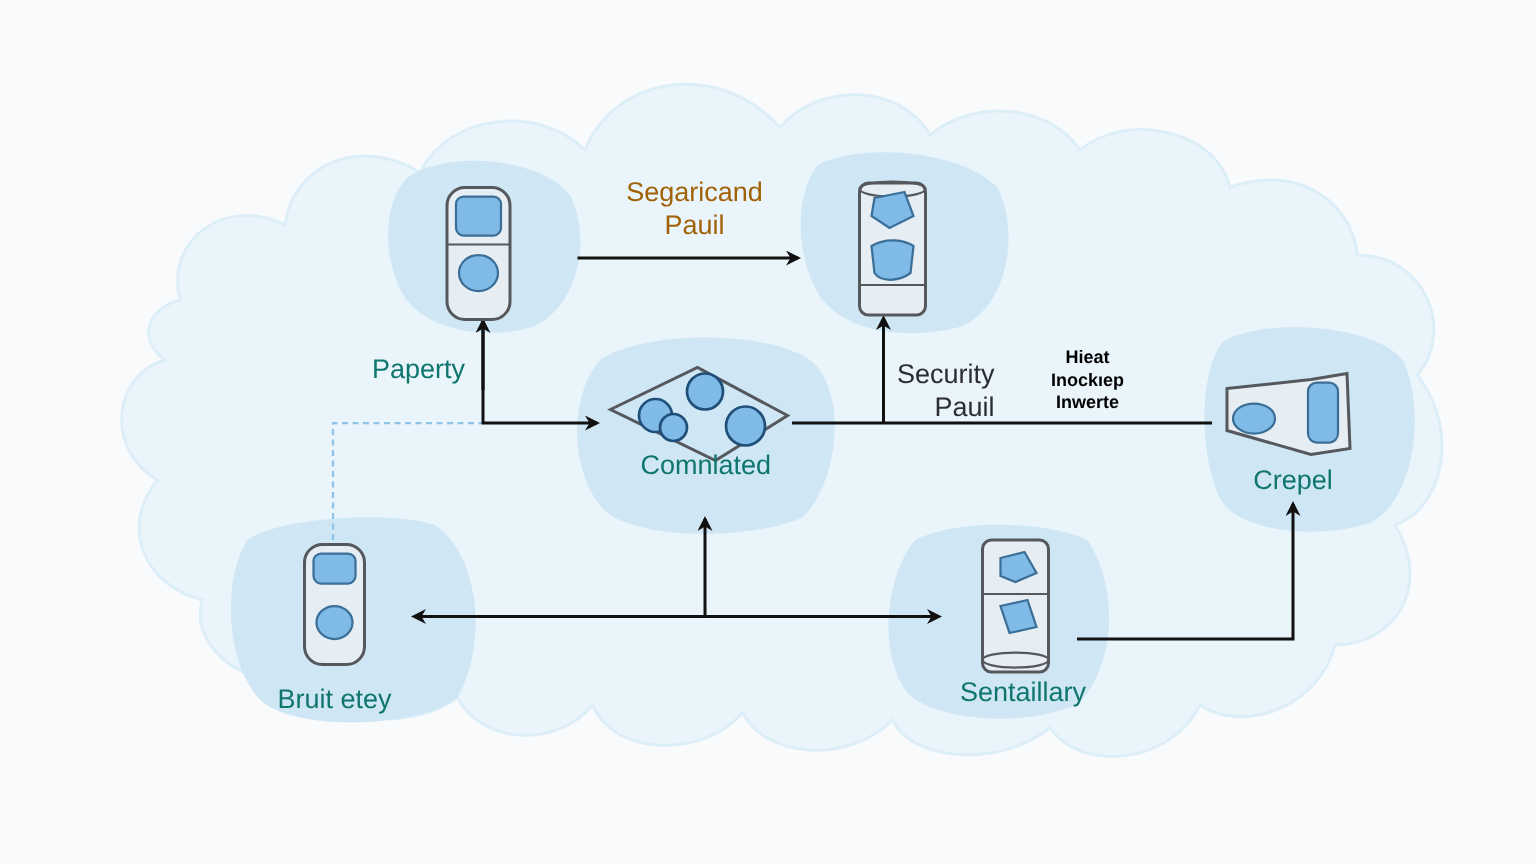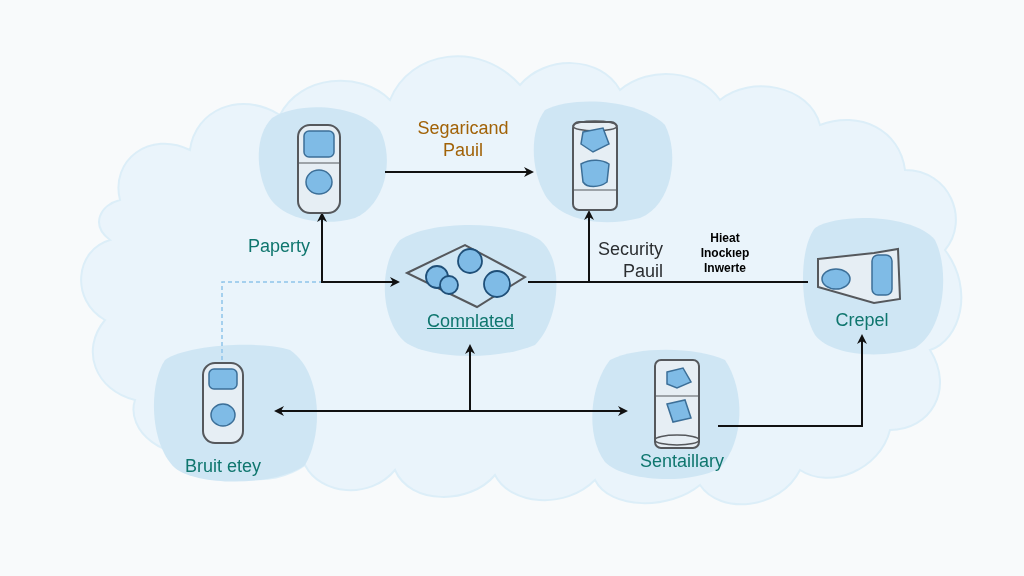--- a/index.html
+++ b/index.html
@@ -111,16 +111,16 @@
   <div>Security</div>
   <div>Pauil</div>
 </div>
 
 <div class="lbl edge-label-small" style="left:690px; top:231px; width:70px;">
   <div>Hieat</div>
   <div>Inockıep</div>
   <div>Inwerte</div>
 </div>
 
-<div class="lbl node-label" style="left:418px; top:311px; width:105px;text-decoration:underline;">Comnlated</div>
+<div class="lbl node-label" style="left:418px; top:300px; width:105px;">Comnlated</div>
 <div class="lbl node-label" style="left:822px; top:310px; width:80px;">Crepel</div>
 <div class="lbl node-label" style="left:178px; top:456px; width:90px;">Bruit etey</div>
 <div class="lbl node-label" style="left:632px; top:451px; width:100px;">Sentaillary</div>
 
 </body></html>

